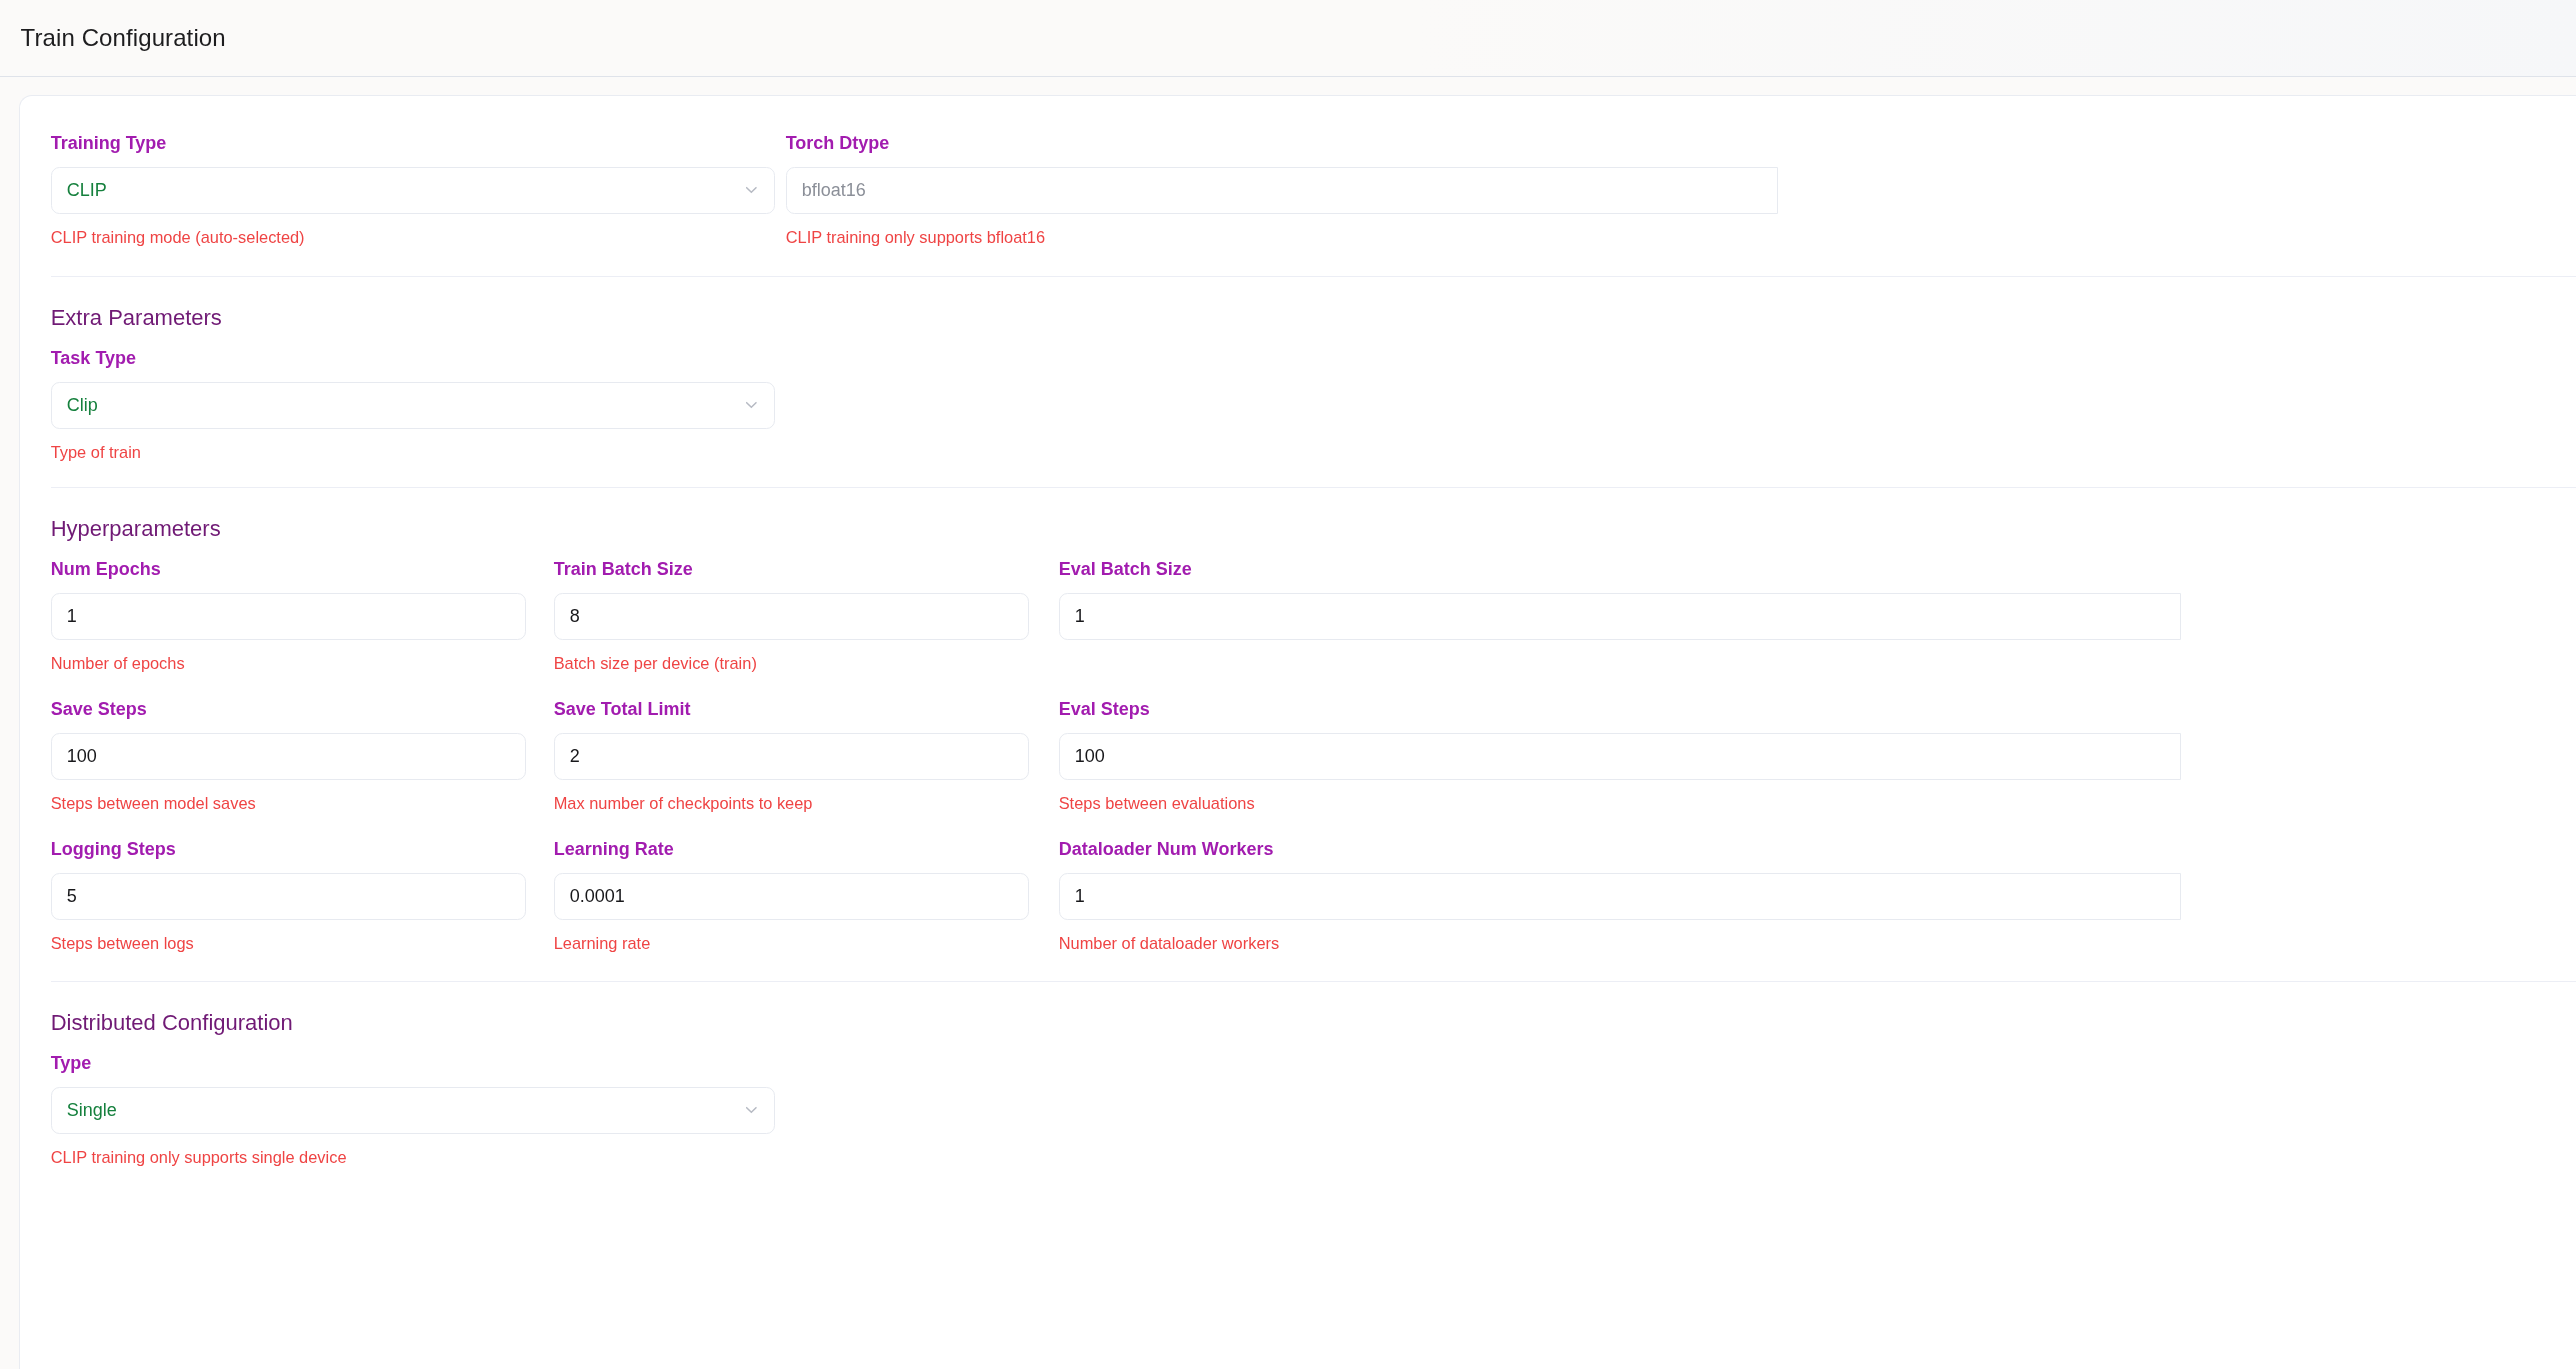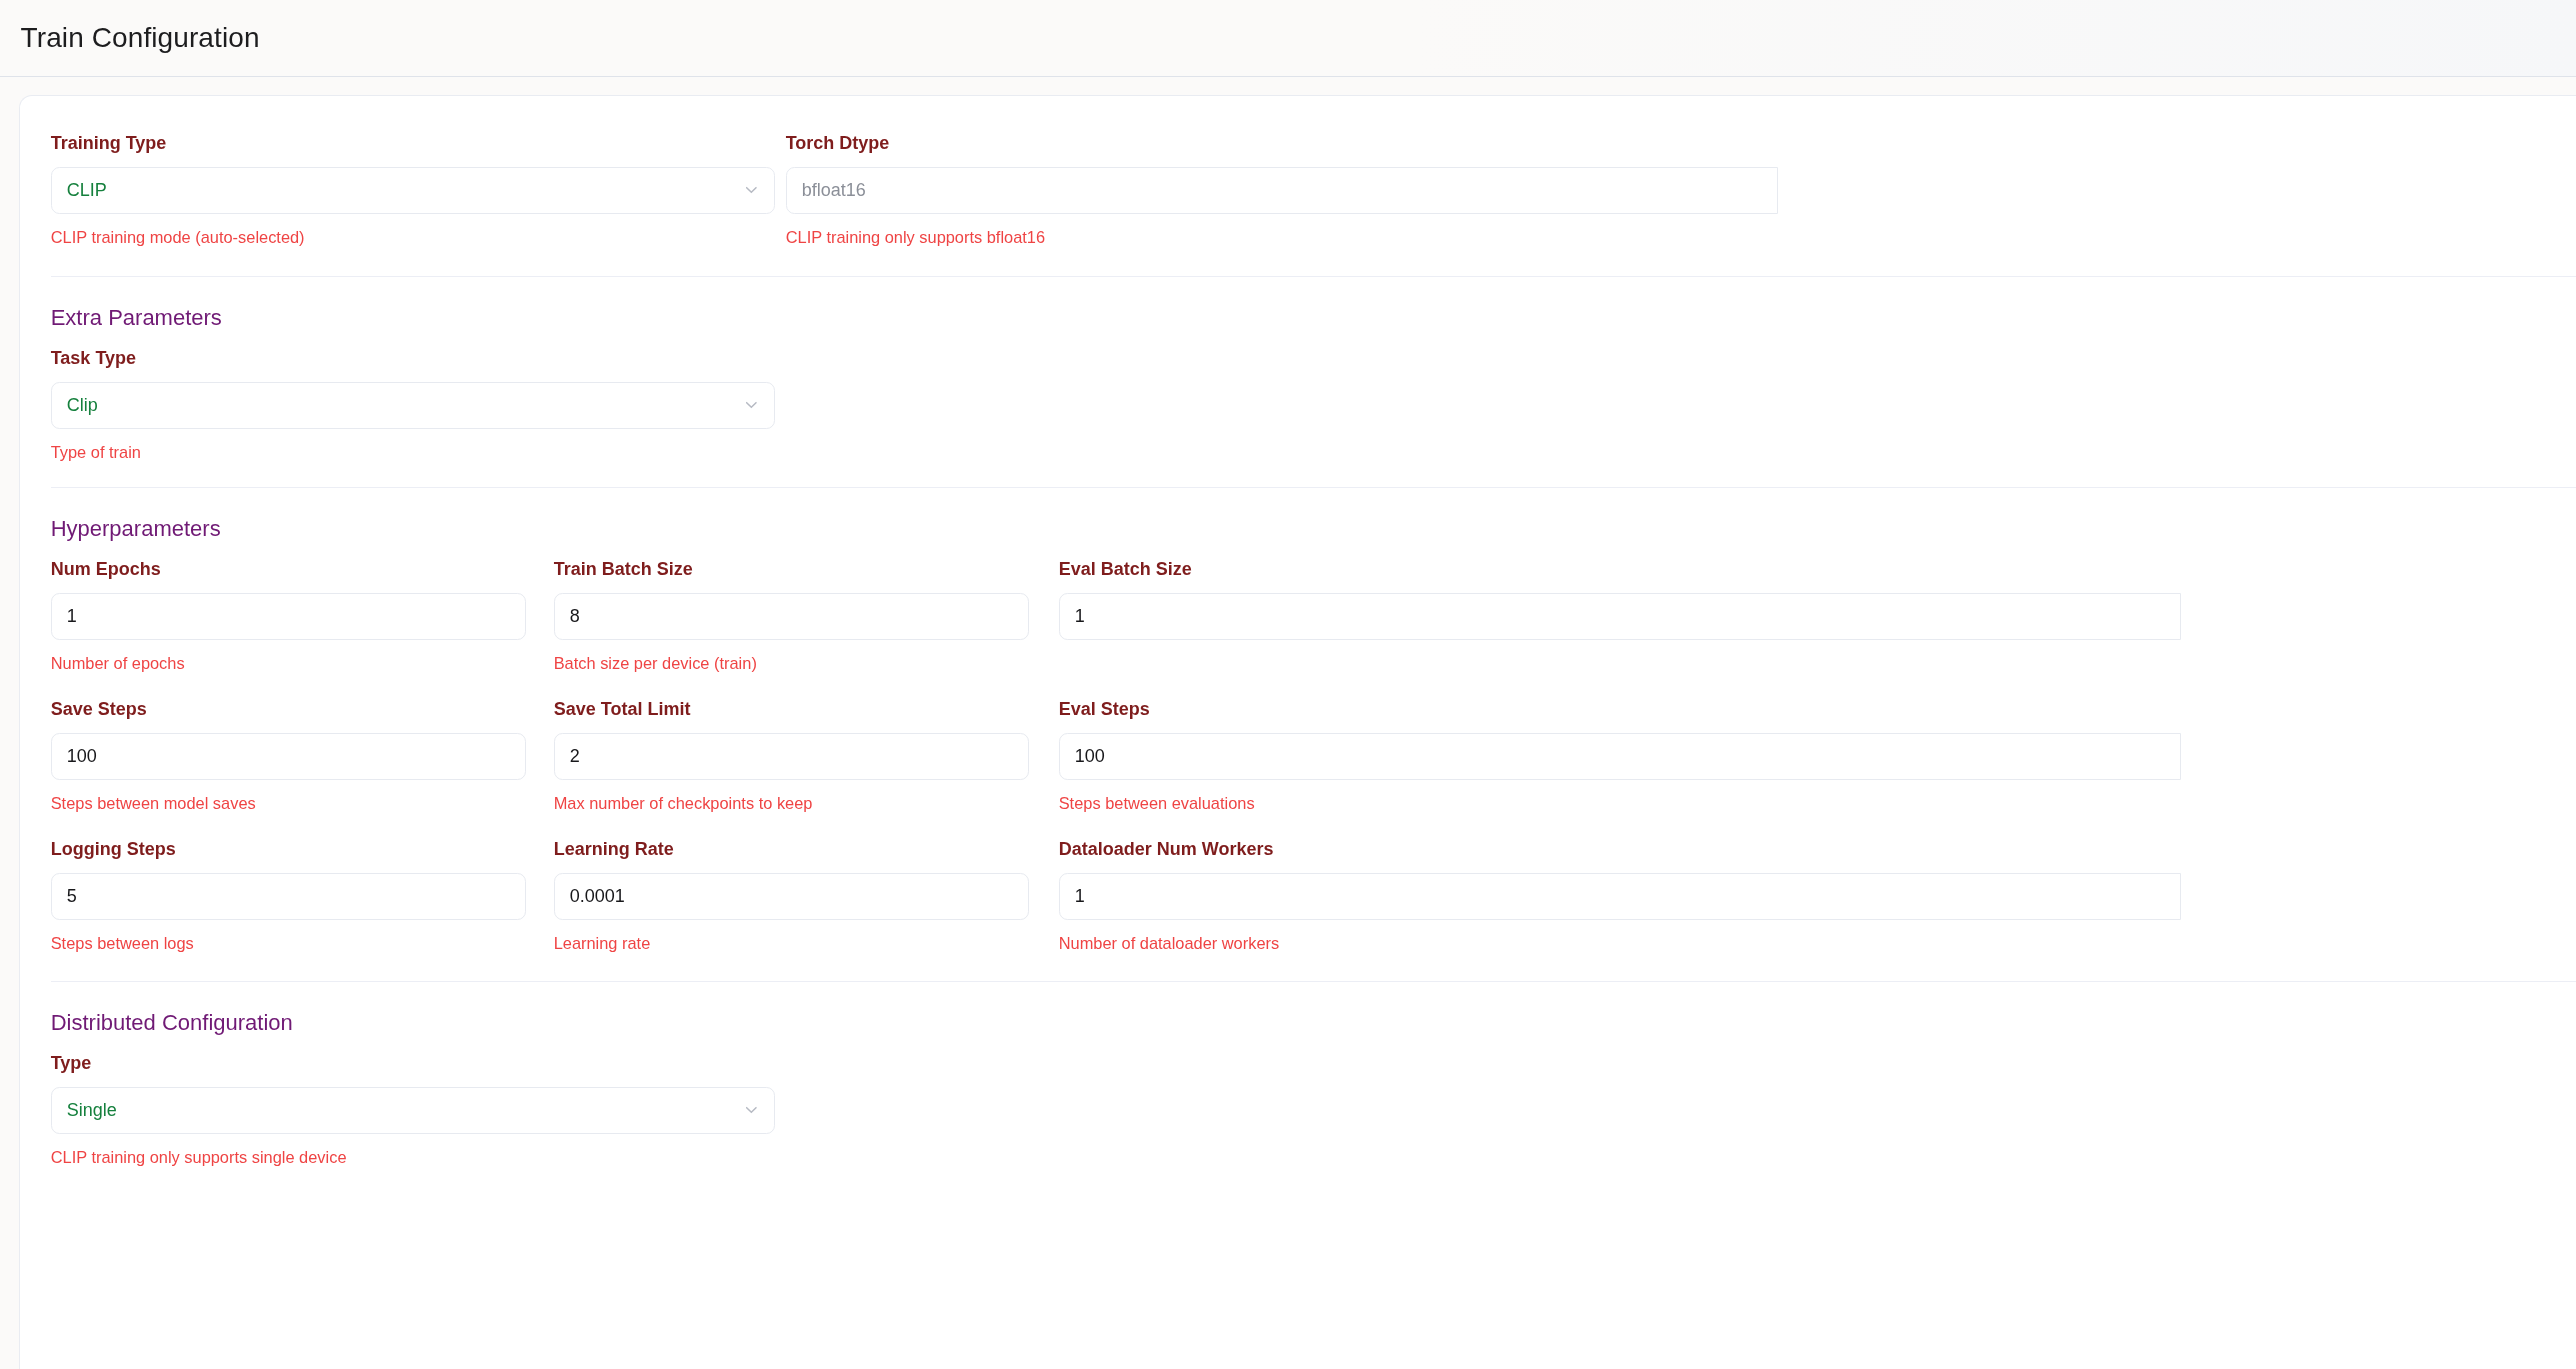--- a/index.html
+++ b/index.html
@@ -21,21 +21,21 @@
   .page-header {
     height: 77px;
     padding: 0 0 0 20.6px;
     display: flex;
     align-items: center;
     background: linear-gradient(90deg, #fbfaf9 0%, #fbfaf9 55%, #f6f7f9 100%);
     border-bottom: 1.9px solid #dfe3ea;
   }
 
   .page-title {
-    font-size: 28px;
+    font-size: 24px;
     font-weight: 400;
     color: #1d1d1f;
     letter-spacing: 0.1px;
   }
 
   
   .card-wrap {
     padding: 18px 0 0 18.7px;
     height: calc(1369px - 77px);
   }
@@ -52,21 +52,21 @@
   }
 
   .card-inner {
     padding-left: 31px;
   }
 
   
   .field-label {
     font-size: 18px;
     font-weight: 700;
-    color: #7f1d1d;
+    color: #a21caf;
     line-height: 1.2;
     margin-bottom: 12px;
     white-space: nowrap;
   }
 
   .field-help {
     font-size: 16.4px;
     color: #ef4444;
     margin-top: 13px;
     line-height: 1.25;

